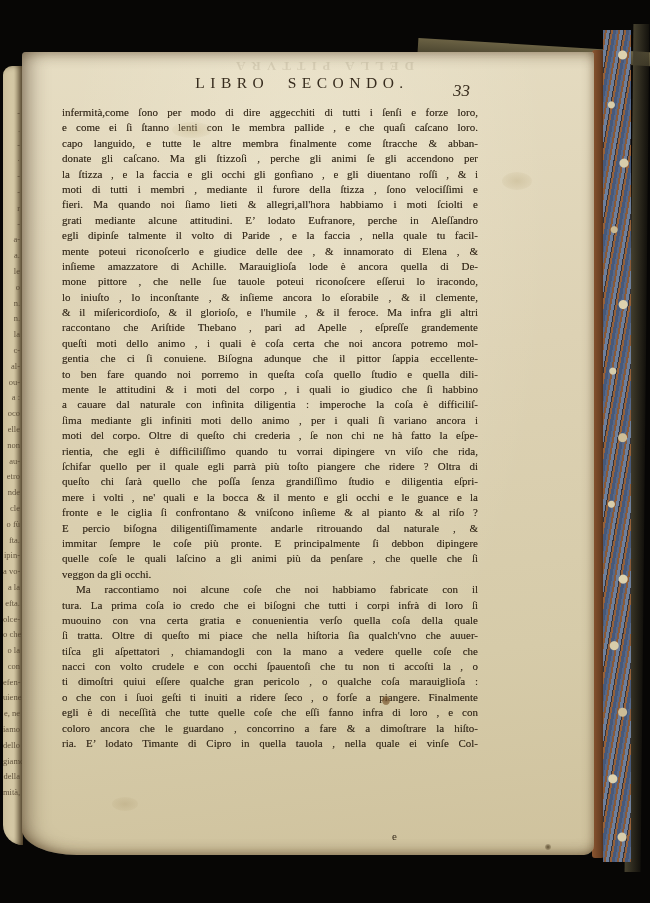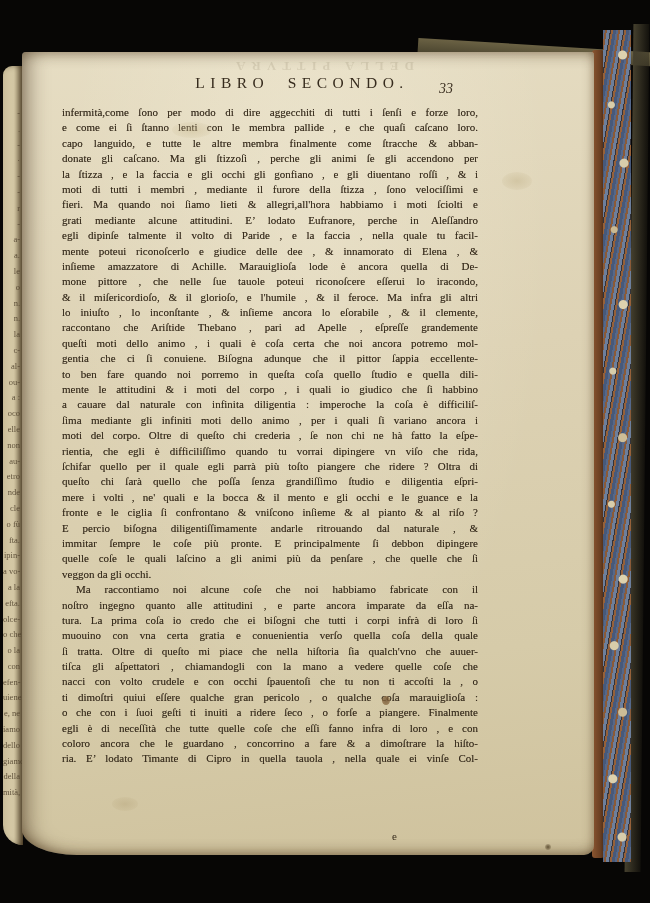--- a/index.html
+++ b/index.html
@@ -82,22 +82,22 @@
     text-align:center;transform:rotate(180deg);
     font-size:13px;letter-spacing:6px;color:#6a5c40;opacity:.14;
     font-weight:bold;
   }
   .running-head{
     position:absolute;left:60px;top:22px;width:440px;
     text-align:center;font-size:15.5px;letter-spacing:5.5px;word-spacing:9px;
     color:#362b1d;
   }
   .page-number{
-    position:absolute;left:417px;top:29px;width:40px;
-    font-style:italic;font-size:14px;color:#3b2f20;text-align:left;
+    position:absolute;left:408px;top:29px;width:40px;
+    font-style:italic;font-size:17px;color:#3b2f20;text-align:right;
   }
   .text-block{
     position:absolute;left:40px;top:42px;width:416px;
     color:#372c1d;font-size:11px;
     text-shadow:0 0 .4px rgba(55,44,29,.55);
     overflow:hidden;
     margin-top:11px;
   }
   .text-block .line{
     height:15.4px;line-height:15.4px;
@@ -191,41 +191,40 @@
         <div class="line">capo languido, e tutte le altre membra finalmente come ſtracche &amp; abban-</div>
         <div class="line">donate gli caſcano. Ma gli ſtizzoſi , perche gli animi ſe gli accendono per</div>
         <div class="line">la ſtizza , e la faccia e gli occhi gli gonfiano , e gli diuentano roſſi , &amp; i</div>
         <div class="line">moti di tutti i membri , mediante il furore della ſtizza , ſono velociſſimi e</div>
         <div class="line">fieri. Ma quando noi ſiamo lieti &amp; allegri,all'hora habbiamo i moti ſciolti e</div>
         <div class="line">grati mediante alcune attitudini. E’ lodato Eufranore, perche in Aleſſandro</div>
         <div class="line">egli dipinſe talmente il volto di Paride , e la faccia , nella quale tu facil-</div>
         <div class="line">mente poteui riconoſcerlo e giudice delle dee , &amp; innamorato di Elena , &amp;</div>
         <div class="line">inſieme amazzatore di Achille. Marauiglioſa lode è ancora quella di De-</div>
         <div class="line">mone pittore , che nelle ſue tauole poteui riconoſcere eſſerui lo iracondo,</div>
+        <div class="line">lo iniuſto , lo inconſtante , &amp; inſieme ancora lo eſorabile , &amp; il clemente,</div>
         <div class="line">&amp; il miſericordioſo, &amp; il glorioſo, e l'humile , &amp; il feroce. Ma infra gli altri</div>
-        <div class="line">lo iniuſto , lo inconſtante , &amp; inſieme ancora lo eſorabile , &amp; il clemente,</div>
         <div class="line">raccontano che Ariſtide Thebano , pari ad Apelle , eſpreſſe grandemente</div>
         <div class="line">queſti moti dello animo , i quali è coſa certa che noi ancora potremo mol-</div>
         <div class="line">gentia che ci ſi conuiene. Biſogna adunque che il pittor ſappia eccellente-</div>
         <div class="line">to ben fare quando noi porremo in queſta coſa quello ſtudio e quella dili-</div>
         <div class="line">mente le attitudini &amp; i moti del corpo , i quali io giudico che ſi habbino</div>
         <div class="line">a cauare dal naturale con infinita diligentia : imperoche la coſa è difficiliſ-</div>
         <div class="line">ſima mediante gli infiniti moti dello animo , per i quali ſi variano ancora i</div>
         <div class="line">moti del corpo. Oltre di queſto chi crederia , ſe non chi ne hà fatto la eſpe-</div>
         <div class="line">rientia, che egli è difficiliſſimo quando tu vorrai dipingere vn viſo che rida,</div>
         <div class="line">ſchifar quello per il quale egli parrà più toſto piangere che ridere ? Oltra di</div>
         <div class="line">queſto chi ſarà quello che poſſa ſenza grandiſſimo ſtudio e diligentia eſpri-</div>
         <div class="line">mere i volti , ne' quali e la bocca &amp; il mento e gli occhi e le guance e la</div>
         <div class="line">fronte e le ciglia ſi confrontano &amp; vniſcono inſieme &amp; al pianto &amp; al riſo ?</div>
         <div class="line">E percio biſogna diligentiſſimamente andarle ritrouando dal naturale , &amp;</div>
         <div class="line">immitar ſempre le coſe più pronte. E principalmente ſi debbon dipingere</div>
         <div class="line">quelle coſe le quali laſcino a gli animi più da penſare , che quelle che ſi</div>
         <div class="line ragged">veggon da gli occhi.</div>
         <div class="line indent">Ma raccontiamo noi alcune coſe che noi habbiamo fabricate con il</div>
-        <div class="line">noſtro ingegno quanto alle attitudini , e parte ancora imparate da eſſa na-</div>
         <div class="line">tura. La prima coſa io credo che ei biſogni che tutti i corpi infrà di loro ſi</div>
         <div class="line">muouino con vna certa gratia e conuenientia verſo quella coſa della quale</div>
         <div class="line">ſi tratta. Oltre di queſto mi piace che nella hiſtoria ſia qualch'vno che auuer-</div>
         <div class="line">tiſca gli aſpettatori , chiamandogli con la mano a vedere quelle coſe che</div>
         <div class="line">nacci con volto crudele e con occhi ſpauentoſi che tu non ti accoſti la , o</div>
         <div class="line">ti dimoſtri quiui eſſere qualche gran pericolo , o qualche coſa marauiglioſa :</div>
         <div class="line">o che con i ſuoi geſti ti inuiti a ridere ſeco , o forſe a piangere. Finalmente</div>
         <div class="line">egli è di neceſſità che tutte quelle coſe che eſſi fanno infra di loro , e con</div>
         <div class="line">coloro ancora che le guardano , concorrino a fare &amp; a dimoſtrare la hiſto-</div>
         <div class="line">ria. E’ lodato Timante di Cipro in quella tauola , nella quale ei vinſe Col-</div>

